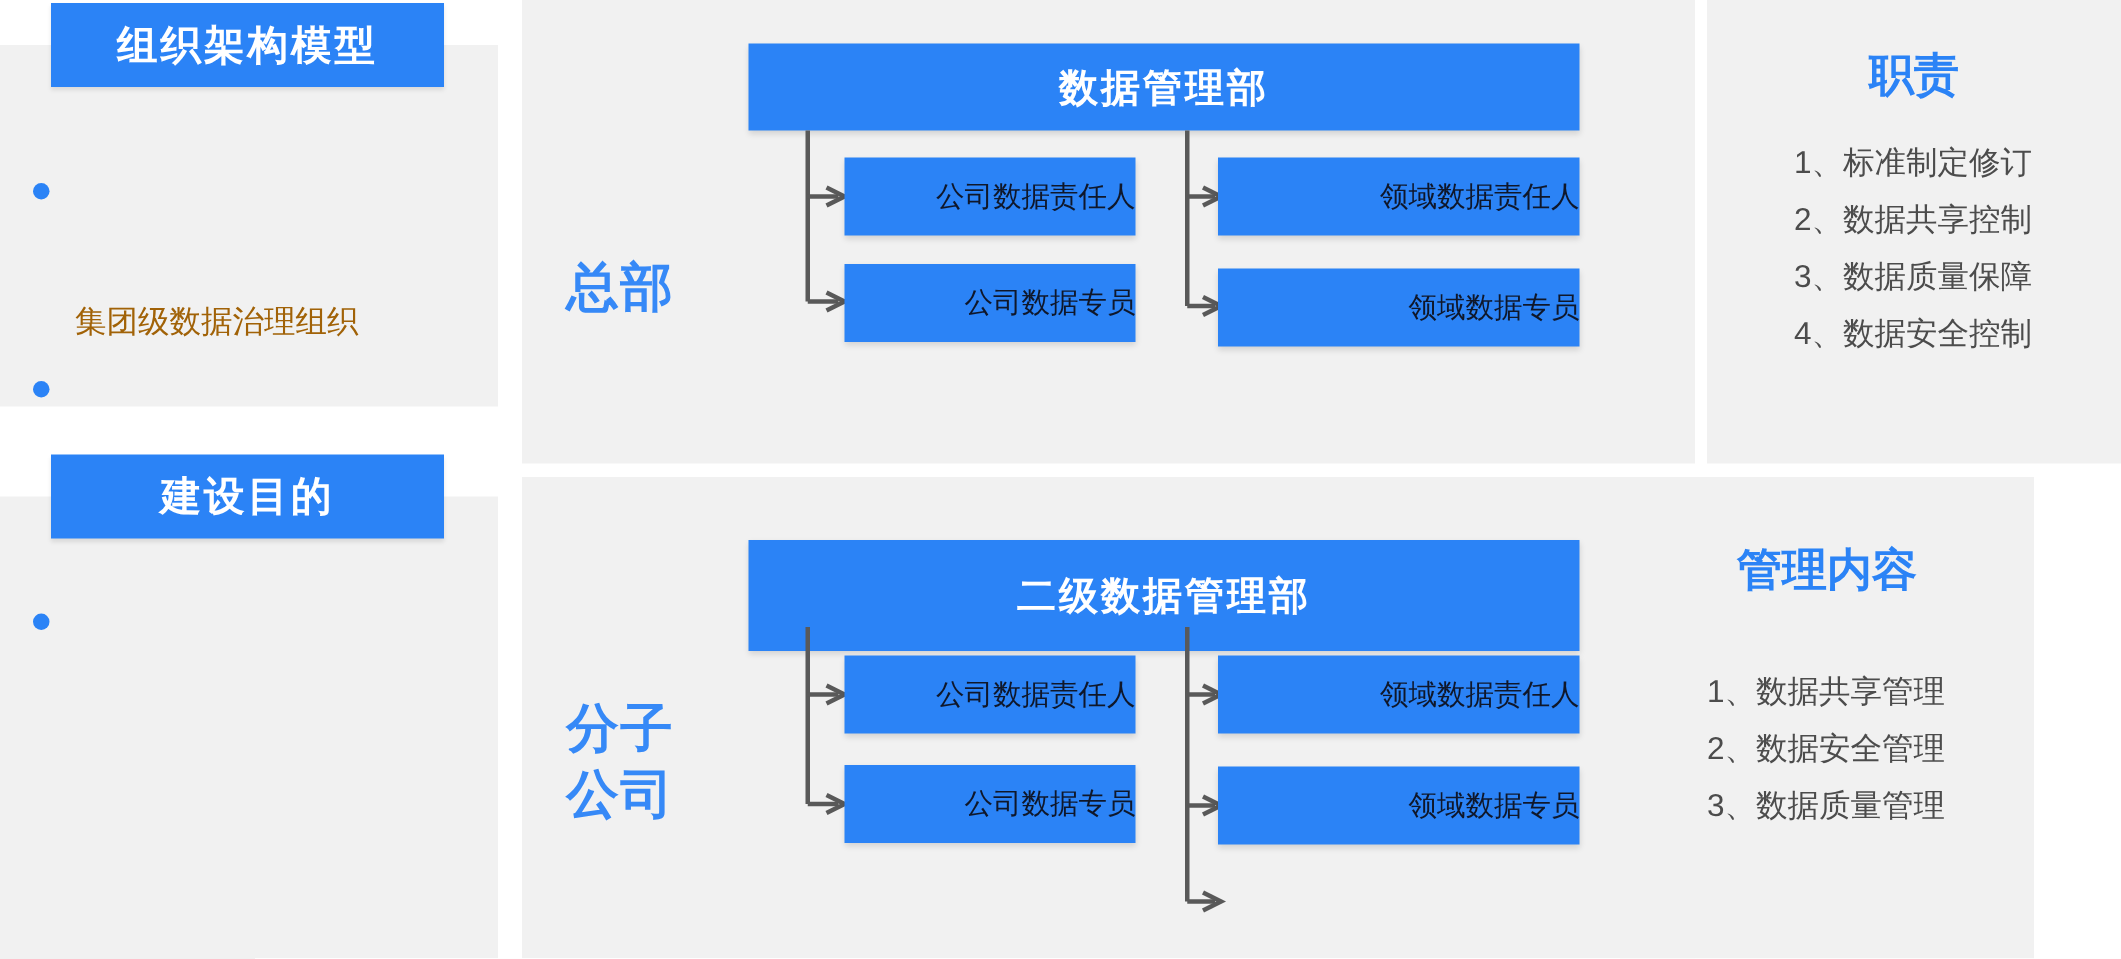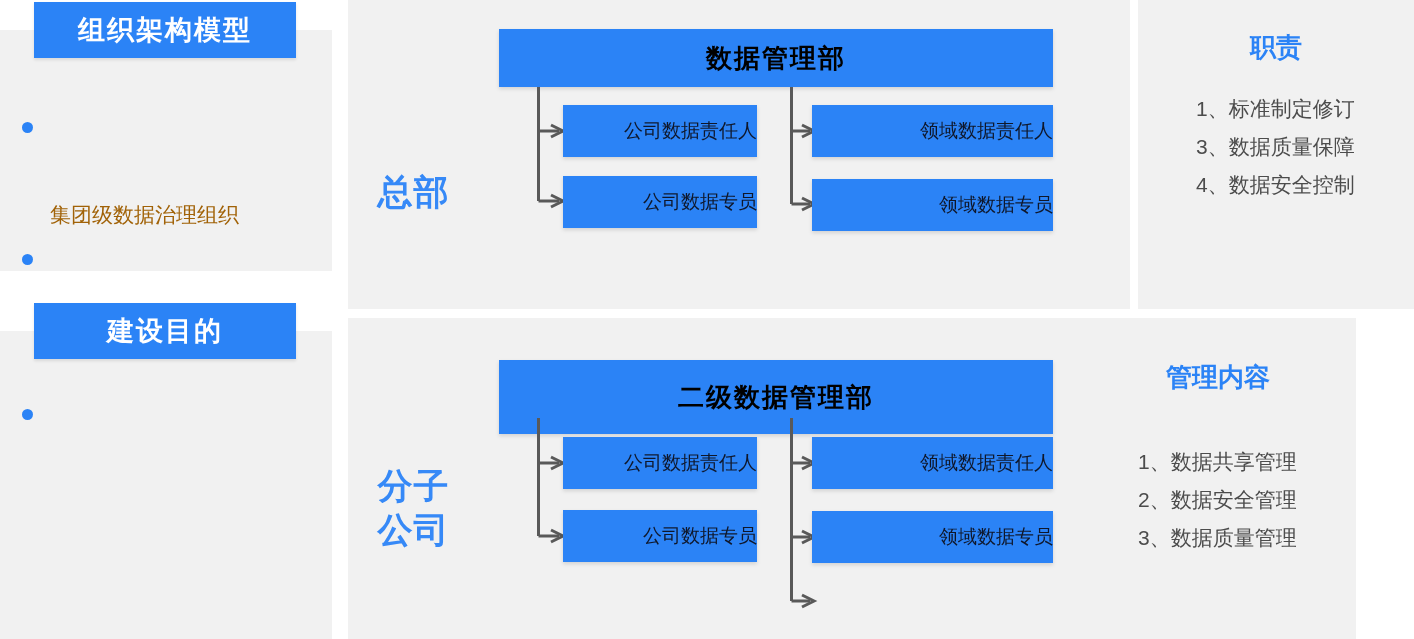--- a/index.html
+++ b/index.html
@@ -69,21 +69,21 @@
     font-weight: bold;
     font-size: 35px;
     line-height: 44px;
     letter-spacing: 1px;
     text-align: center;
     white-space: pre-line;
   }
   .org-head {
     position: absolute;
     background: #2b83f6;
-    color: #000000;
+    color: #ffffff;
     font-size: 26px;
     font-weight: bold;
     letter-spacing: 2px;
     display: flex;
     align-items: center;
     justify-content: center;
     box-shadow: 0 2px 4px rgba(0,0,0,0.13);
   }
   .org-box {
     position: absolute;
@@ -97,21 +97,21 @@
   }
   .conn {
     position: absolute;
     overflow: visible;
   }
 
   
   .right-title {
     position: absolute;
     color: #2b83f6;
-    font-size: 26px;
+    font-size: 30px;
     font-weight: bold;
     text-align: center;
     width: 100%;
     left: 0;
   }
   .num-list {
     position: absolute;
     list-style: none;
     margin: 0;
     padding: 0;
@@ -246,20 +246,23 @@
 
   <div class="panel" style="left:1138px; top:0px; width:276px; height:309px;">
     <div class="right-title" style="top:30px;">
       <span>职责</span>
     </div>
     <ul class="num-list" style="left:58px; top:90px;">
       <li class="num-item">
         <span>1、标准制定修订</span>
       </li>
       <li class="num-item">
+        <span>2、数据共享控制</span>
+      </li>
+      <li class="num-item">
         <span>3、数据质量保障</span>
       </li>
       <li class="num-item">
         <span>4、数据安全控制</span>
       </li>
     </ul>
   </div>
 
   <div class="panel" style="left:1080px; top:318px; width:276px; height:391px;">
     <div class="right-title" style="top:42px;">

